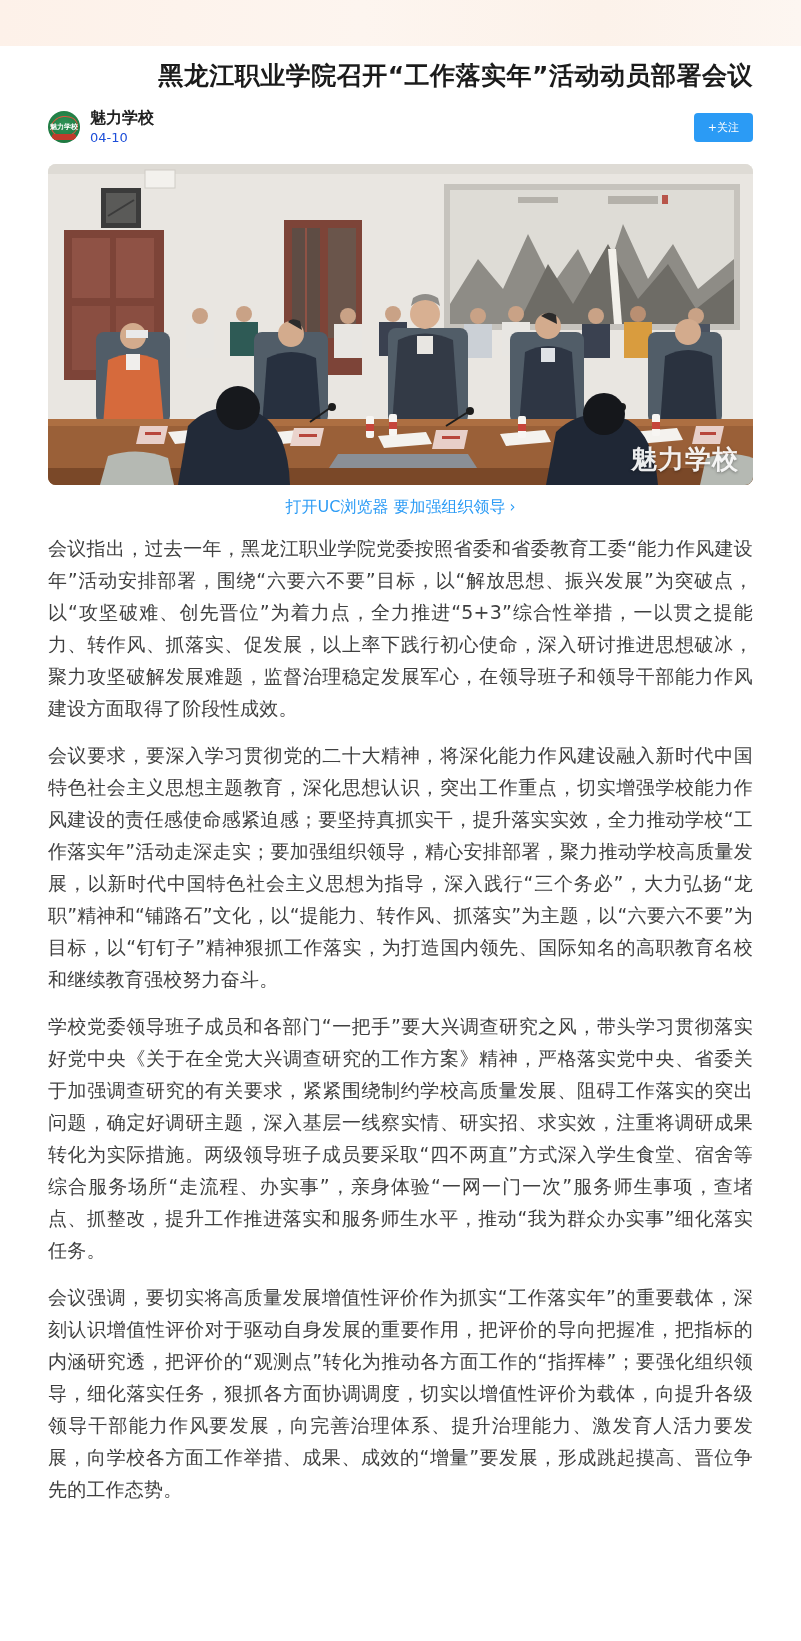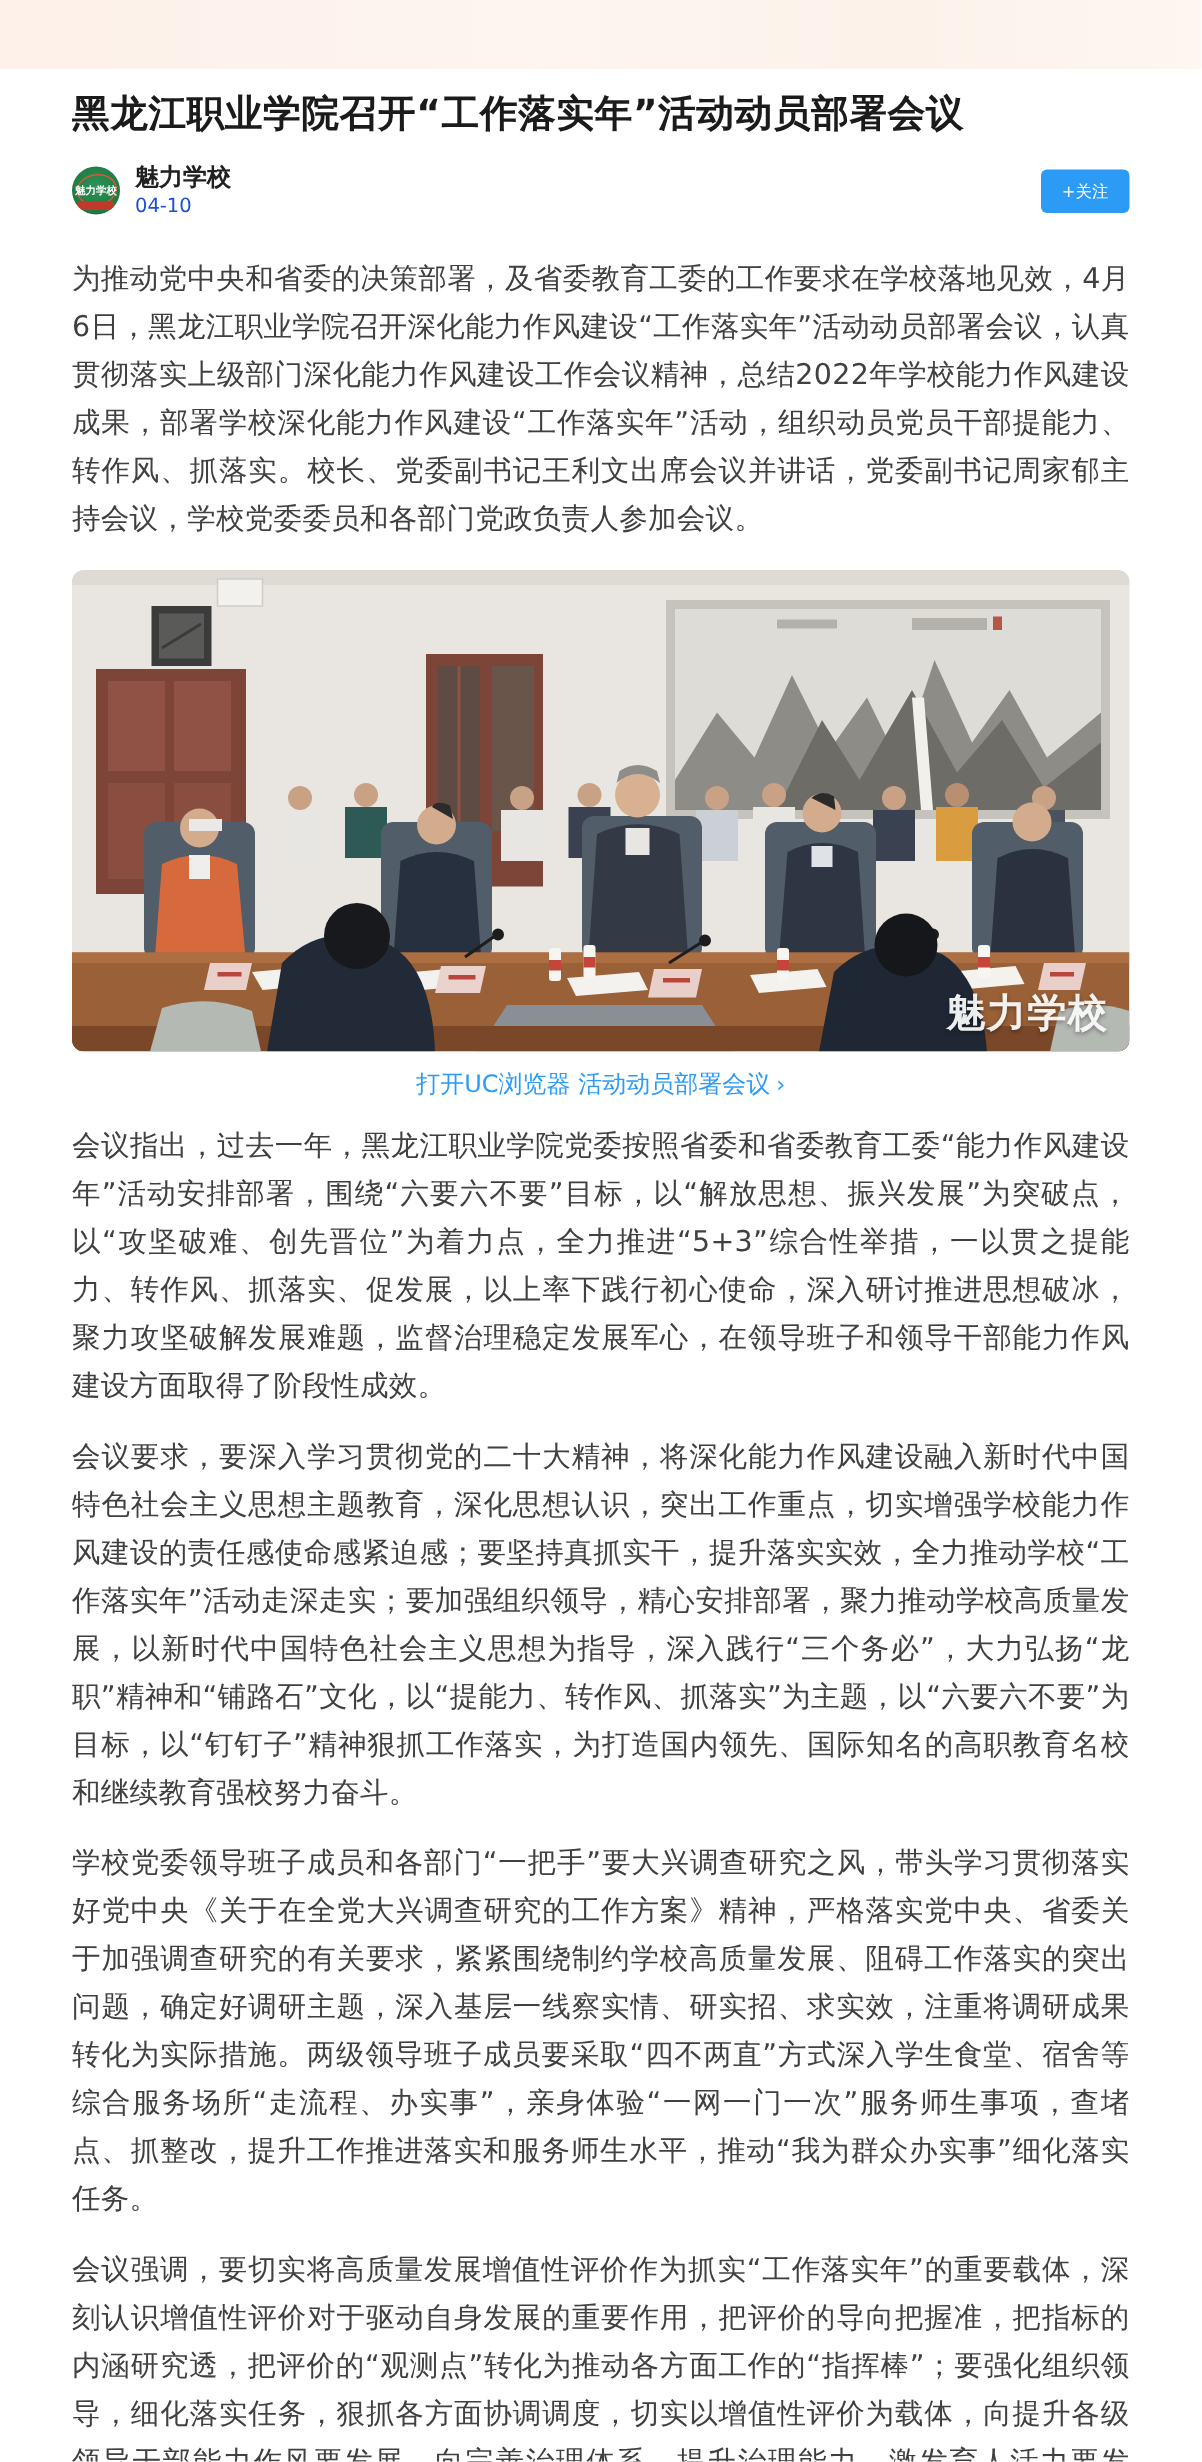--- a/index.html
+++ b/index.html
@@ -9,20 +9,21 @@
   }
   .top-banner{
     width:801px;height:46px;
     background:linear-gradient(90deg,#fdf1e9 0%,#fdf5ef 45%,#fcf2ea 75%,#fdf6f1 100%);
   }
   .content{padding:0 48px;}
   .article-title{
     margin:14px 0 0 0;
     font-size:25px;line-height:32px;font-weight:700;color:#1b1b1b;
     letter-spacing:0.5px;
+    text-align:right;
   }
   .author-row{margin-top:16px;display:flex;align-items:center;height:38px;}
   .avatar{
     position:relative;width:32px;height:32px;border-radius:50%;
     background:radial-gradient(circle at 50% 42%,#2e9257 0%,#1e7a41 70%,#166333 100%);
     overflow:hidden;flex:0 0 auto;
   }
   .avatar .av-ring{
     position:absolute;left:3px;top:5px;width:25px;height:19px;border:1px solid #d8563f;
     border-radius:50%;transform:rotate(-8deg);
@@ -83,21 +84,20 @@
         <span class="av-text">魅力学校</span>
         <span class="av-band"></span>
       </div>
       <div class="author-meta">
         <div class="author-name">魅力学校</div>
         <div class="author-date">04-10</div>
       </div>
       <button class="follow-btn">+关注</button>
     </div>
 
-    <p class="para first">为推动党中央和省委的决策部署，及省委教育工委的工作要求在学校落地见效，4月6日，黑龙江职业学院召开深化能力作风建设“工作落实年”活动动员部署会议，认真贯彻落实上级部门深化能力作风建设工作会议精神，总结2022年学校能力作风建设成果，部署学校深化能力作风建设“工作落实年”活动，组织动员党员干部提能力、转作风、抓落实。校长、党委副书记王利文出席会议并讲话，党委副书记周家郁主持会议，学校党委委员和各部门党政负责人参加会议。</p>
 
     <figure class="article-figure">
       <svg viewBox="0 0 705 321" preserveAspectRatio="none">
 
         <rect x="0" y="0" width="705" height="321" fill="#e9e6e1"></rect>
         <rect x="0" y="0" width="705" height="10" fill="#dedbd5"></rect>
 
         <rect x="97" y="6" width="30" height="18" fill="#f3f1ed" stroke="#cfccc6" stroke-width="1"></rect>
         <rect x="53" y="24" width="40" height="40" fill="#3b3b3b"></rect>
         <rect x="58" y="29" width="30" height="30" fill="#5a5a58"></rect>
@@ -271,21 +271,21 @@
         <g>
           <path d="M498,321 L508,268 Q536,240 580,256 Q606,272 610,321 Z" fill="#1f2735"></path>
           <circle cx="556" cy="250" r="21" fill="#15171b"></circle>
           <path d="M652,321 L658,294 Q682,286 705,294 L705,321 Z" fill="#b5b9b3"></path>
         </g>
       </svg>
       <div class="watermark">魅力学校</div>
     </figure>
 
     <div class="img-more-link">
-      <span>打开UC浏览器 活动动员部署会议</span><span class="chev">›</span>
+      <span>打开UC浏览器 要加强组织领导</span><span class="chev">›</span>
     </div>
 
     <p class="para">会议指出，过去一年，黑龙江职业学院党委按照省委和省委教育工委“能力作风建设年”活动安排部署，围绕“六要六不要”目标，以“解放思想、振兴发展”为突破点，以“攻坚破难、创先晋位”为着力点，全力推进“5+3”综合性举措，一以贯之提能力、转作风、抓落实、促发展，以上率下践行初心使命，深入研讨推进思想破冰，聚力攻坚破解发展难题，监督治理稳定发展军心，在领导班子和领导干部能力作风建设方面取得了阶段性成效。</p>
     <p class="para">会议要求，要深入学习贯彻党的二十大精神，将深化能力作风建设融入新时代中国特色社会主义思想主题教育，深化思想认识，突出工作重点，切实增强学校能力作风建设的责任感使命感紧迫感；要坚持真抓实干，提升落实实效，全力推动学校“工作落实年”活动走深走实；要加强组织领导，精心安排部署，聚力推动学校高质量发展，以新时代中国特色社会主义思想为指导，深入践行“三个务必”，大力弘扬“龙职”精神和“铺路石”文化，以“提能力、转作风、抓落实”为主题，以“六要六不要”为目标，以“钉钉子”精神狠抓工作落实，为打造国内领先、国际知名的高职教育名校和继续教育强校努力奋斗。</p>
     <p class="para">学校党委领导班子成员和各部门“一把手”要大兴调查研究之风，带头学习贯彻落实好党中央《关于在全党大兴调查研究的工作方案》精神，严格落实党中央、省委关于加强调查研究的有关要求，紧紧围绕制约学校高质量发展、阻碍工作落实的突出问题，确定好调研主题，深入基层一线察实情、研实招、求实效，注重将调研成果转化为实际措施。两级领导班子成员要采取“四不两直”方式深入学生食堂、宿舍等综合服务场所“走流程、办实事”，亲身体验“一网一门一次”服务师生事项，查堵点、抓整改，提升工作推进落实和服务师生水平，推动“我为群众办实事”细化落实任务。</p>
     <p class="para">会议强调，要切实将高质量发展增值性评价作为抓实“工作落实年”的重要载体，深刻认识增值性评价对于驱动自身发展的重要作用，把评价的导向把握准，把指标的内涵研究透，把评价的“观测点”转化为推动各方面工作的“指挥棒”；要强化组织领导，细化落实任务，狠抓各方面协调调度，切实以增值性评价为载体，向提升各级领导干部能力作风要发展，向完善治理体系、提升治理能力、激发育人活力要发展，向学校各方面工作举措、成果、成效的“增量”要发展，形成跳起摸高、晋位争先的工作态势。</p>
 
   </div>
 </div>
 

